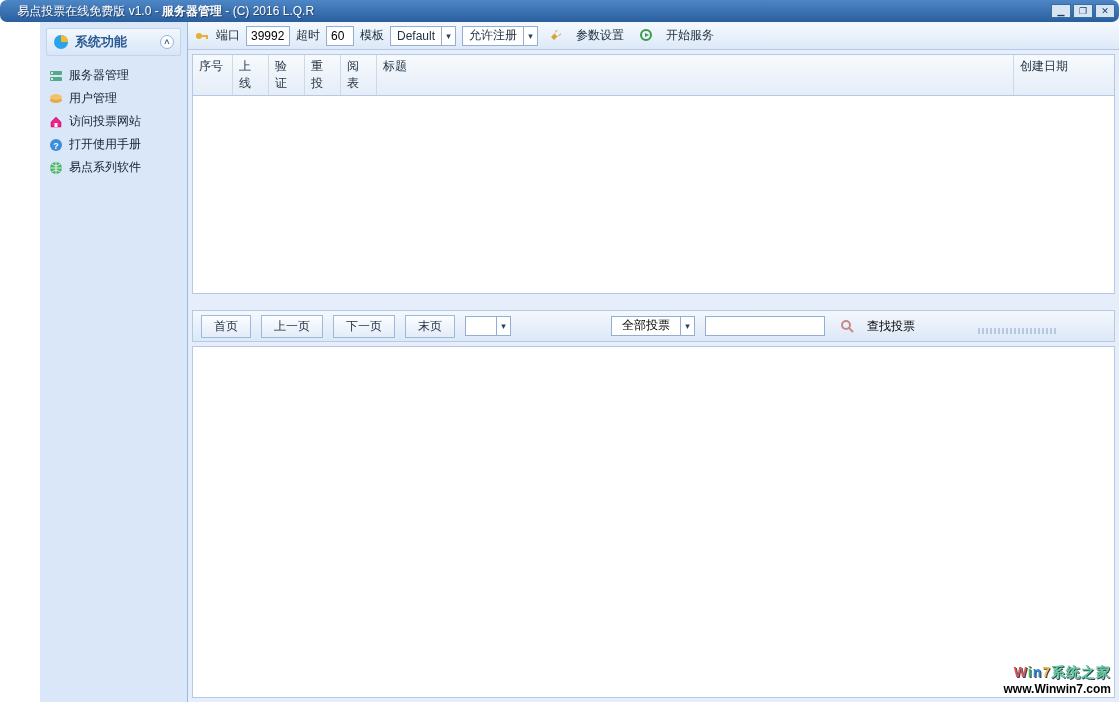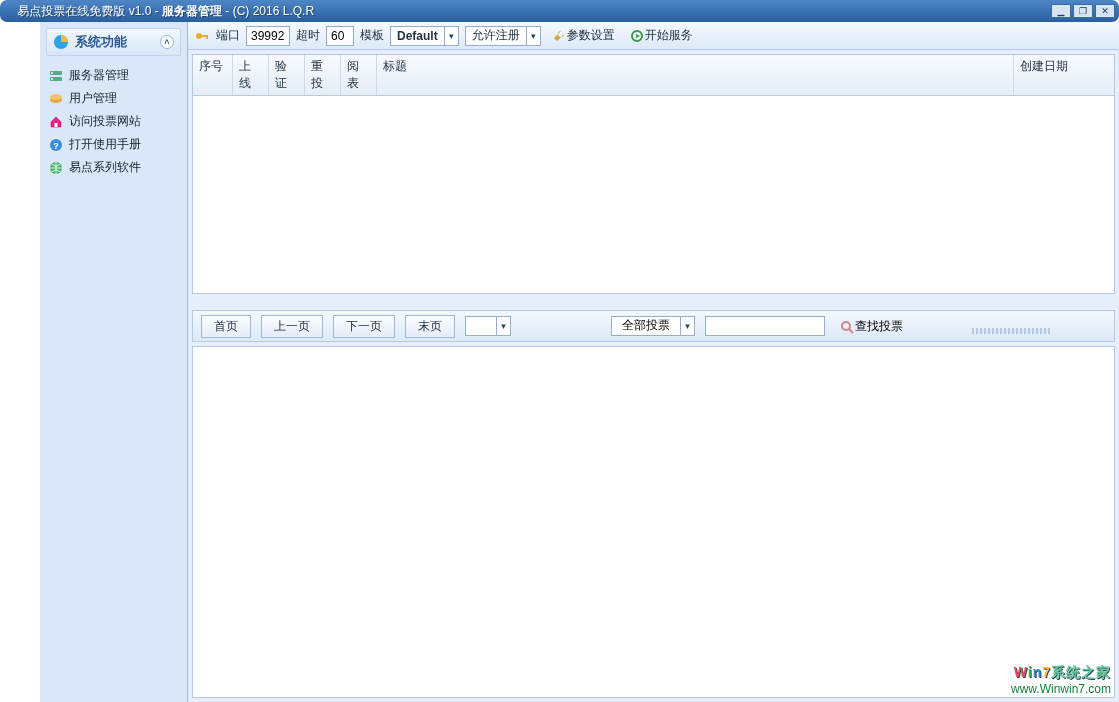--- a/index.html
+++ b/index.html
@@ -39,21 +39,21 @@
 .toolbar {
   height:28px; background:linear-gradient(#f5f9fe,#dde9f8);
   border-bottom:1px solid #b5c9e3;
   display:flex; align-items:center; gap:6px; padding:0 6px; font-size:12px; color:#234;
 }
 .toolbar .lbl { white-space:nowrap; }
 .toolbar input[type="text"] { height:20px; border:1px solid #93aed0; padding:0 4px; font-size:12px; background:#fff; }
 .toolbar .combo { display:flex; align-items:center; border:1px solid #93aed0; height:20px; background:#fff;}
 .toolbar .combo span { padding:0 6px; }
 .toolbar .combo .dd { width:14px; height:18px; border-left:1px solid #93aed0; display:flex;align-items:center;justify-content:center; font-size:9px; color:#246; cursor:pointer;}
-.toolbtn { display:flex; align-items:flex-end; gap:0; cursor:pointer; padding:2px 4px;}
+.toolbtn { display:flex; align-items:flex-start; gap:12px; cursor:pointer; padding:2px 4px;}
 
 
 .upper {
   flex: 0 0 240px;
   display:flex; flex-direction:column;
   background:#fff; margin:4px 4px 12px 4px; border:1px solid #b5c9e3;
 }
 .gridhdr { display:flex; background:linear-gradient(#f7fafd,#e5edf8); border-bottom:1px solid #b5c9e3; font-size:12px;}
 .gridhdr .col { border-right:1px solid #cbd9ec; padding:3px 6px; color:#234; }
 .gridbody { flex:1; background:#fff; }
@@ -78,21 +78,21 @@
   flex:1; background:#fff; margin:0 4px 4px 4px; border:1px solid #b5c9e3;
 }
 
 
 .watermark {
   position:absolute; right:8px; bottom:6px; text-align:right; font-size:14px;
   color:#888; pointer-events:none;
 }
 .watermark .line1 { font-weight:bold; color:#6c9; text-shadow:1px 1px #346; letter-spacing:1px;}
 .watermark .line1 .red{color:#d55;} .watermark .line1 .blue{color:#38c;} .watermark .line1 .yel{color:#fb3;} .watermark .line1 .grn{color:#4b4;}
-.watermark .line2 { font-size:12px; color:#15803d; }
+.watermark .line2 { font-size:12px; color:#000000;font-weight:bold; }
 
 
 svg { display:block; }
 </style>
 </head>
 <body>
 
 <div class="titlebar">
   <div class="titletext">
     <span>易点投票在线免费版 v1.0 - </span><b>服务器管理</b><span> - (C) 2016 L.Q.R</span>
@@ -177,21 +177,21 @@
             <rect x="7" y="7" width="7" height="2" fill="#e8b030"></rect>
             <rect x="12" y="7" width="2" height="4" fill="#e8b030"></rect>
           </svg>
         </span>
       <span class="lbl">端口</span>
       <input type="text" style="width: 44px;" value="39992">
       <span class="lbl">超时</span>
       <input type="text" style="width: 28px;" value="60">
       <span class="lbl">模板</span>
       <div class="combo">
-        <span style="min-width:50px;font-weight:bold;">Default</span>
+        <span style="min-width:50px;">Default</span>
         <div class="dd">▾</div>
       </div>
       <div class="combo">
         <span>允许注册</span>
         <div class="dd">▾</div>
       </div>
       <div class="toolbtn">
         <span class="icon">
             <svg width="14" height="14" viewBox="0 0 14 14">
               <path d="M9 2 a3 3 0 1 0 3 3 L8 9 L5 12 L2 9 L5 6 Z" fill="#d8a23a"></path>

